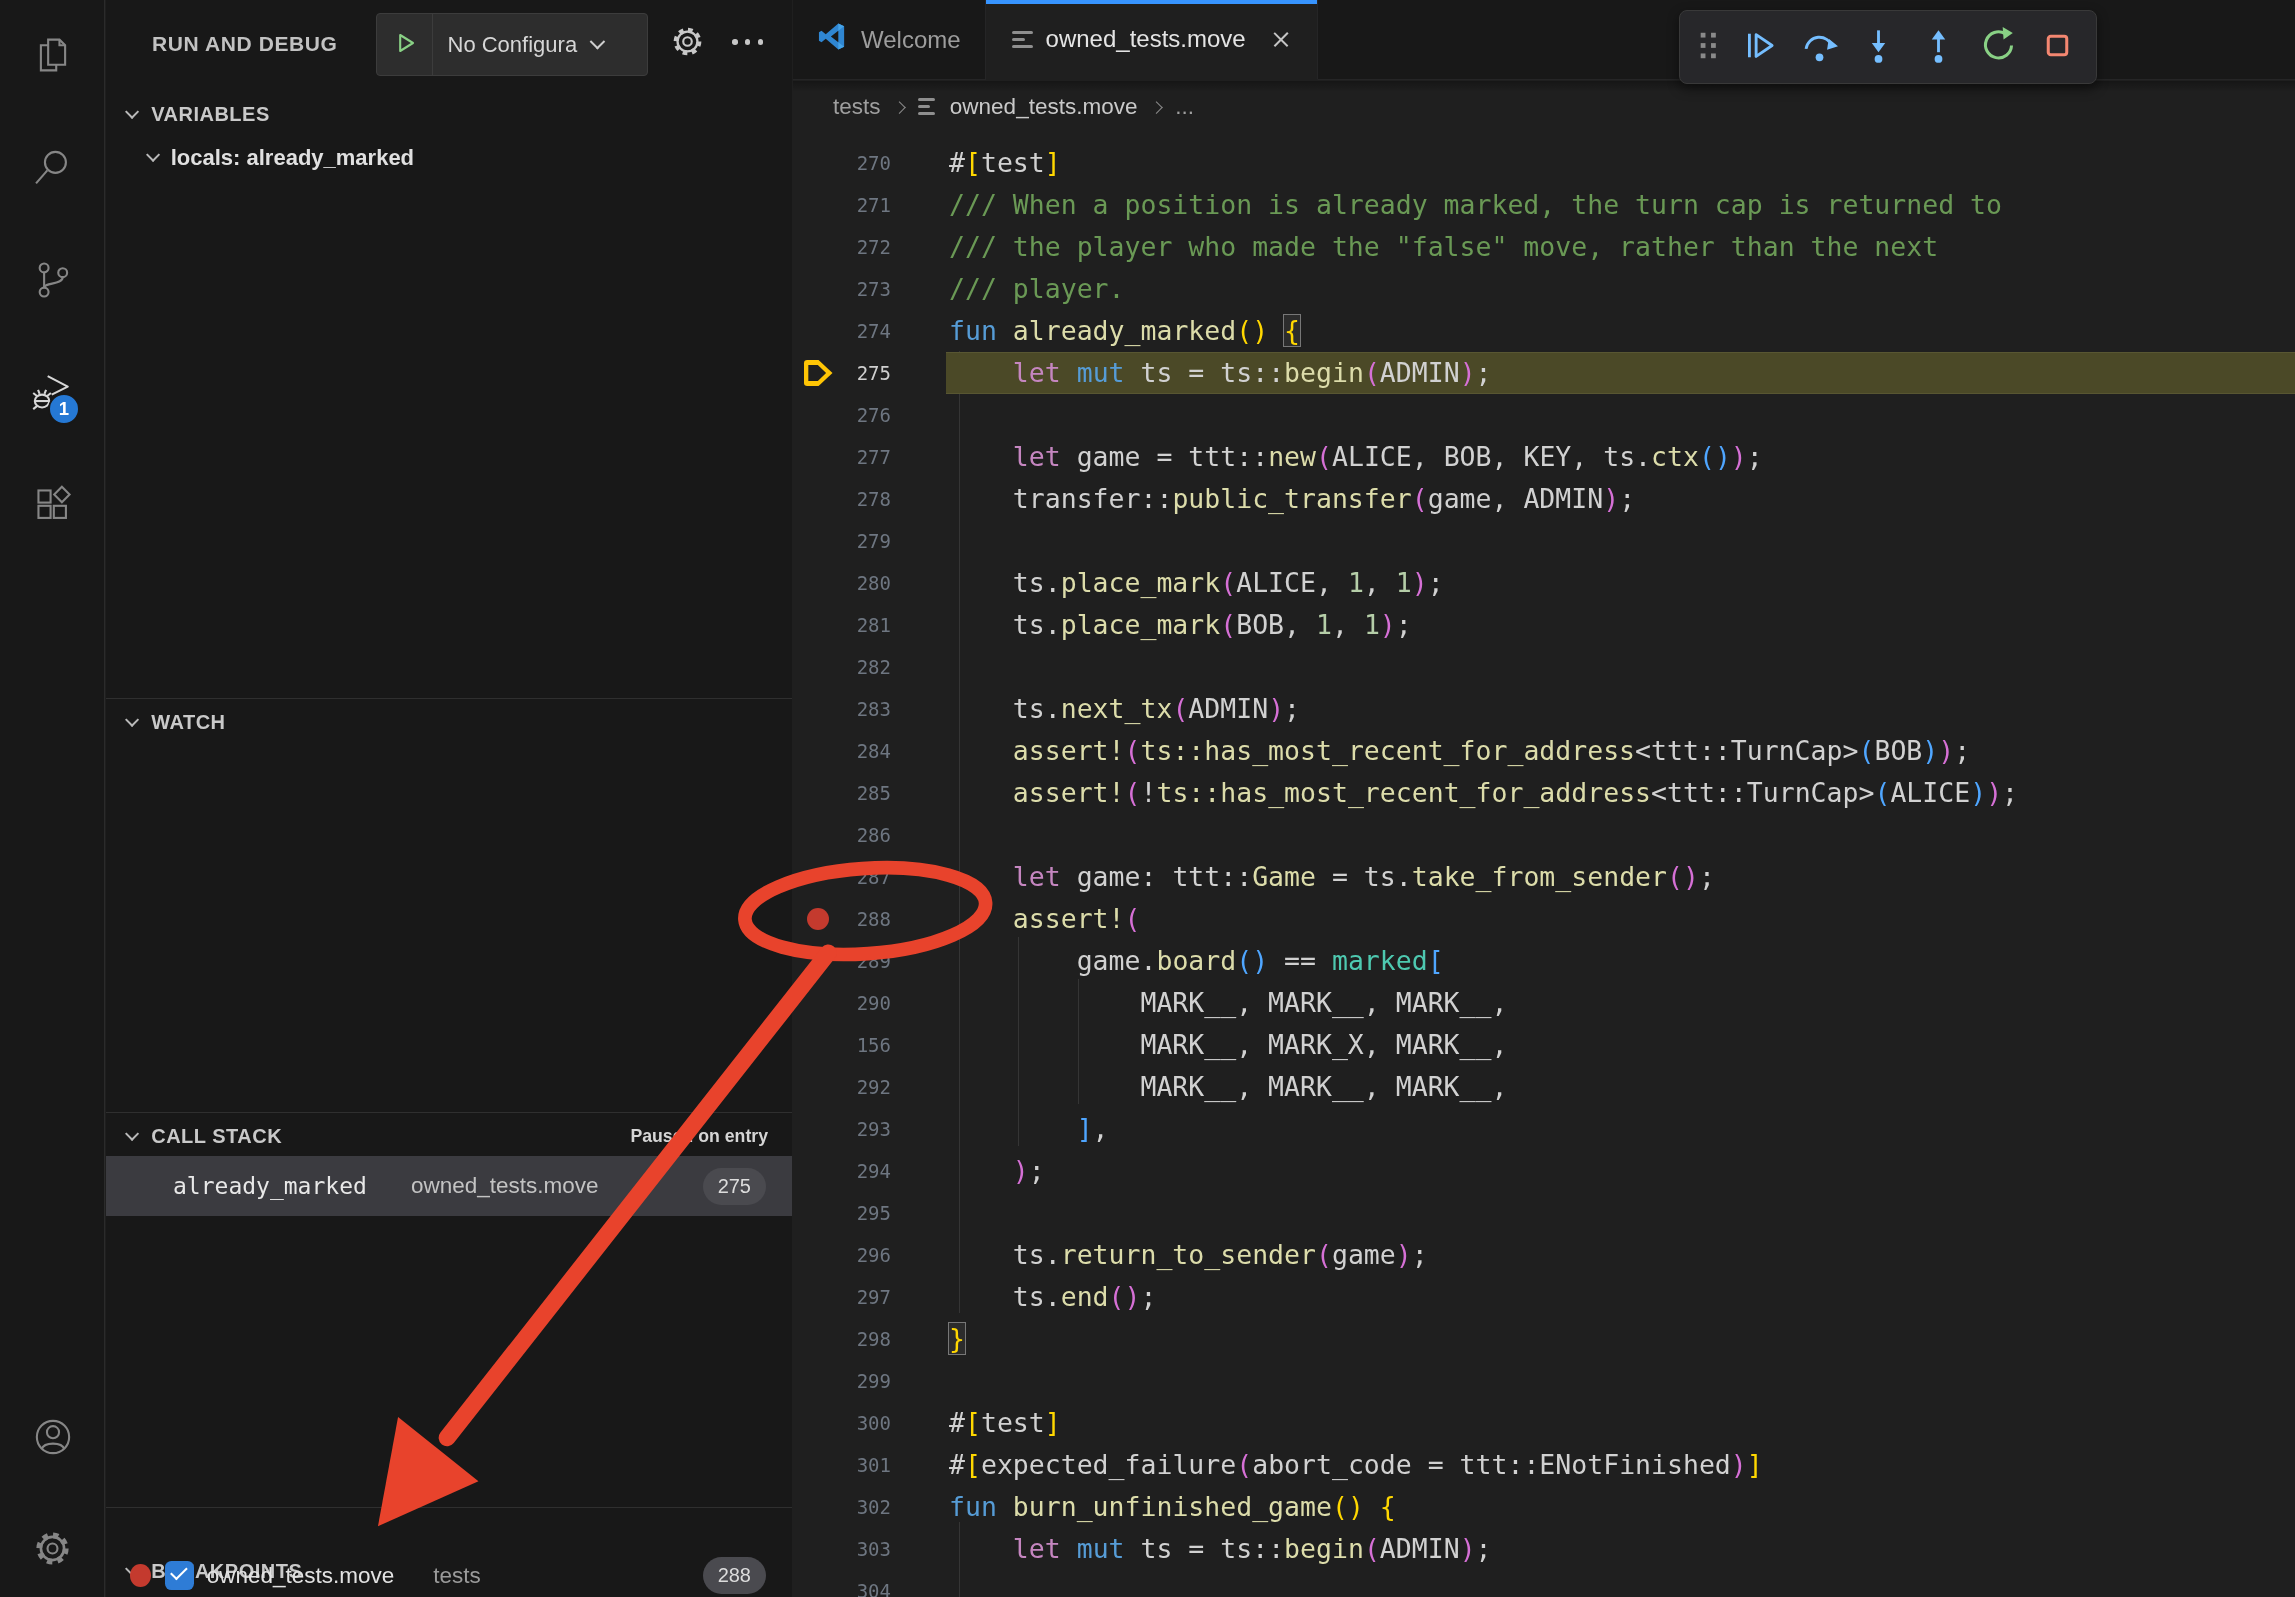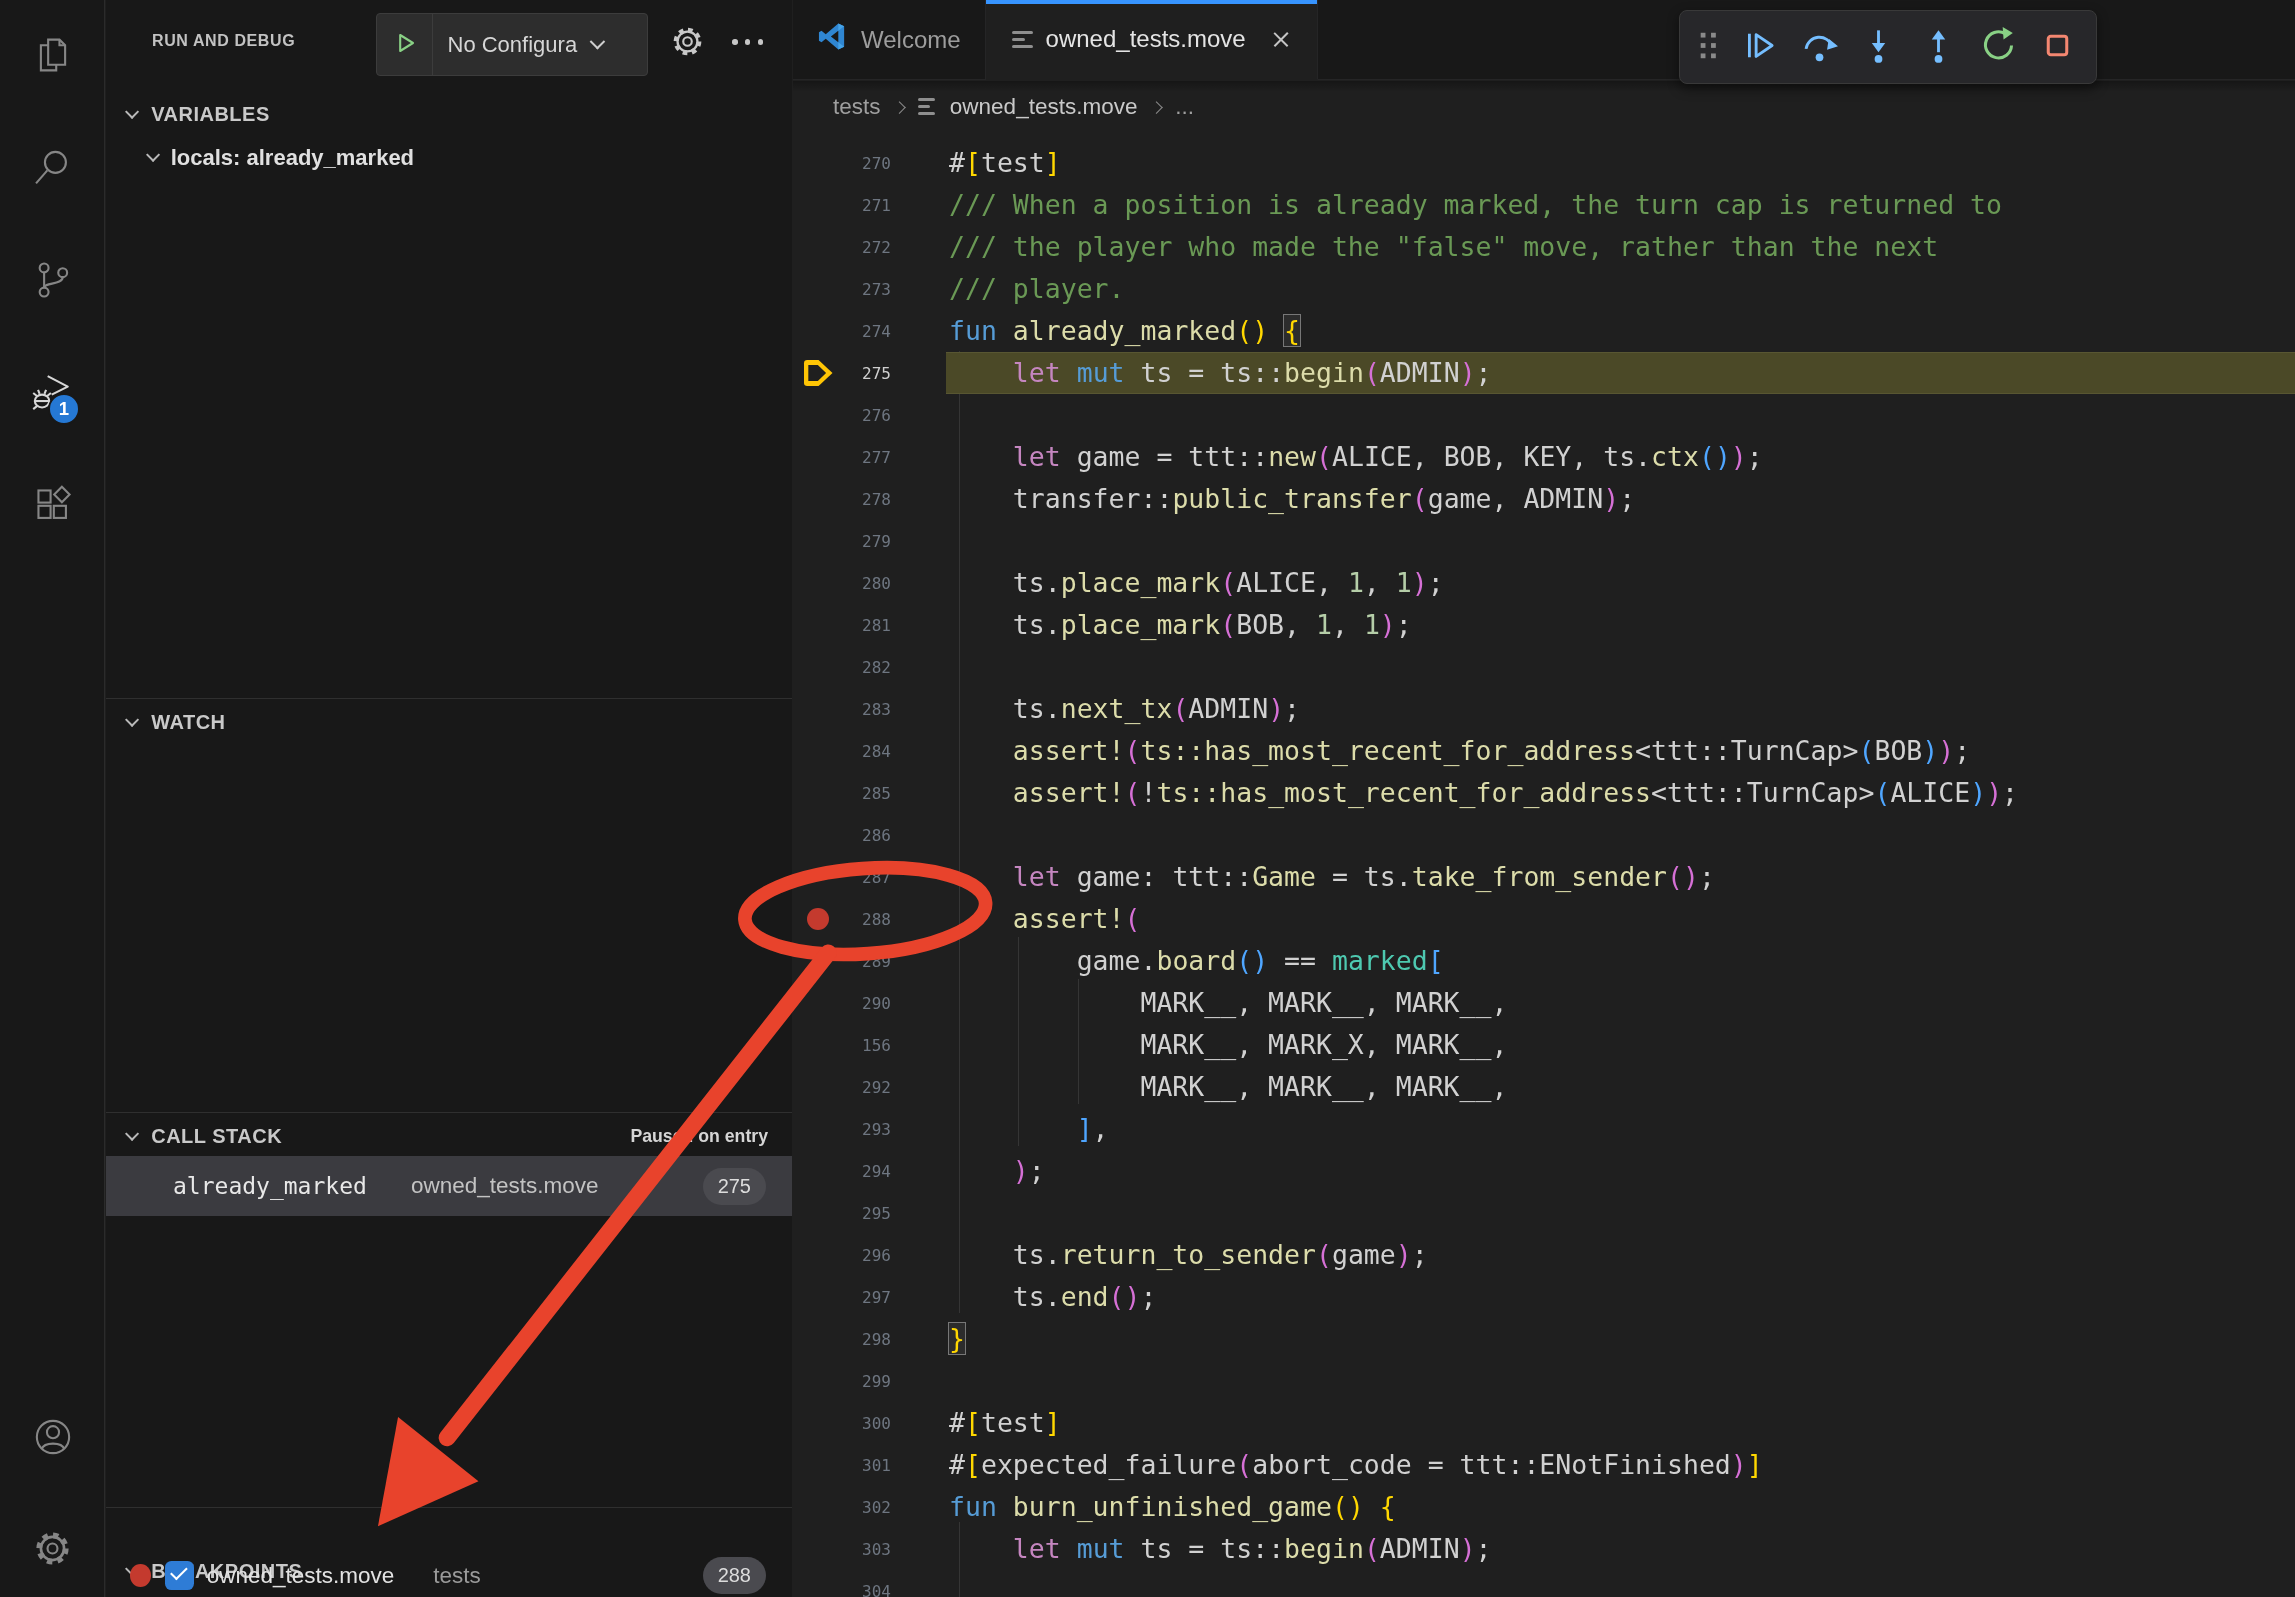--- a/index.html
+++ b/index.html
@@ -18,21 +18,21 @@
     display:flex; align-items:center; justify-content:center; cursor:pointer; }
   .ab-item svg { stroke:#868686; fill:none; stroke-width:2.6; }
   .ab-item.active svg { stroke:#d7d7d7; }
   .ab-badge { position:absolute; left:48px; top:43px; width:32px; height:32px;
     border-radius:50%; background:#2578d4; color:#fff; font-size:18.5px; font-weight:bold;
     display:flex; align-items:center; justify-content:center; border:2.4px solid #181818; }
 
   
   .sidebar { position:absolute; left:106px; top:0; width:686px; height:100%; background:#181818; }
   .sb-header { position:absolute; top:0; left:0; right:0; height:90px; }
-  .sb-title { position:absolute; left:46px; top:32px; font-size:16px; font-weight:bold;
+  .sb-title { position:absolute; left:46px; top:32px; font-size:21px; font-weight:bold;
     color:#c2c2c2; letter-spacing:0.6px; white-space:nowrap; }
   .config-box { position:absolute; left:270px; top:13px; width:272px; height:63px;
     background:#2d2d2d; border:0.8px solid #3c3c3c; border-radius:4px;
     display:flex; align-items:center; cursor:pointer; }
   .config-play { width:56px; height:100%; display:flex; align-items:center; justify-content:center;
     border-right:0.8px solid #3c3c3c; }
   .config-label { margin-left:14.5px; font-size:22px; color:#d6d6d6; white-space:nowrap;
     overflow:hidden; width:143px; }
   .chev { display:inline-block; width:11.3px; height:11.3px; border-left:2.4px solid #cfcfcf;
     border-bottom:2.4px solid #cfcfcf; transform:rotate(-45deg); }
@@ -101,21 +101,21 @@
   .bc-file { color:#c9c9c9; }
   .bc-sep { width:8.8px; height:8.8px; border-top:1.9px solid #8a8a8a;
     border-right:1.9px solid #8a8a8a; transform:rotate(45deg); margin-top:1.6px; }
 
   .code { position:absolute; top:134px; left:0; right:0; bottom:0; padding-top:8px; }
   .guide { position:absolute; width:0.8px; background:#353535; z-index:0; }
   .code-row { position:relative; height:42px; display:flex; align-items:center; }
   .glyph { width:50px; height:100%; flex:none; position:relative; z-index:2;
     display:flex; align-items:center; justify-content:center; }
   .ln { width:48px; flex:none; text-align:right; font-family:"DejaVu Sans Mono", monospace;
-    font-size:16px; color:#6e7681; z-index:2; cursor:pointer; }
+    font-size:19px; color:#6e7681; z-index:2; cursor:pointer; }
   .code-text { padding-left:58px; font-family:"DejaVu Sans Mono", monospace; font-size:26.5px;
     line-height:42px; white-space:pre; z-index:2; }
   .hl { position:absolute; left:153px; right:0; top:0; bottom:0; background:#4b4927;
     border-top:0.8px solid #585632; border-bottom:0.8px solid #585632; z-index:1; }
   .current .ln { color:#cfcfcf; }
   .bp-dot { width:22px; height:22px; border-radius:50%; background:#c43a2e; }
   .cur-marker { position:relative; width:29px; height:26px; background:#ffc505;
     clip-path:polygon(0 0,52% 0,100% 50%,52% 100%,0 100%); border-radius:3.2px; }
   .cur-marker i { position:absolute; left:4.8px; top:4.8px; right:6.4px; bottom:4.8px; background:#1f1f1f;
     clip-path:polygon(0 0,52% 0,100% 50%,52% 100%,0 100%); }

